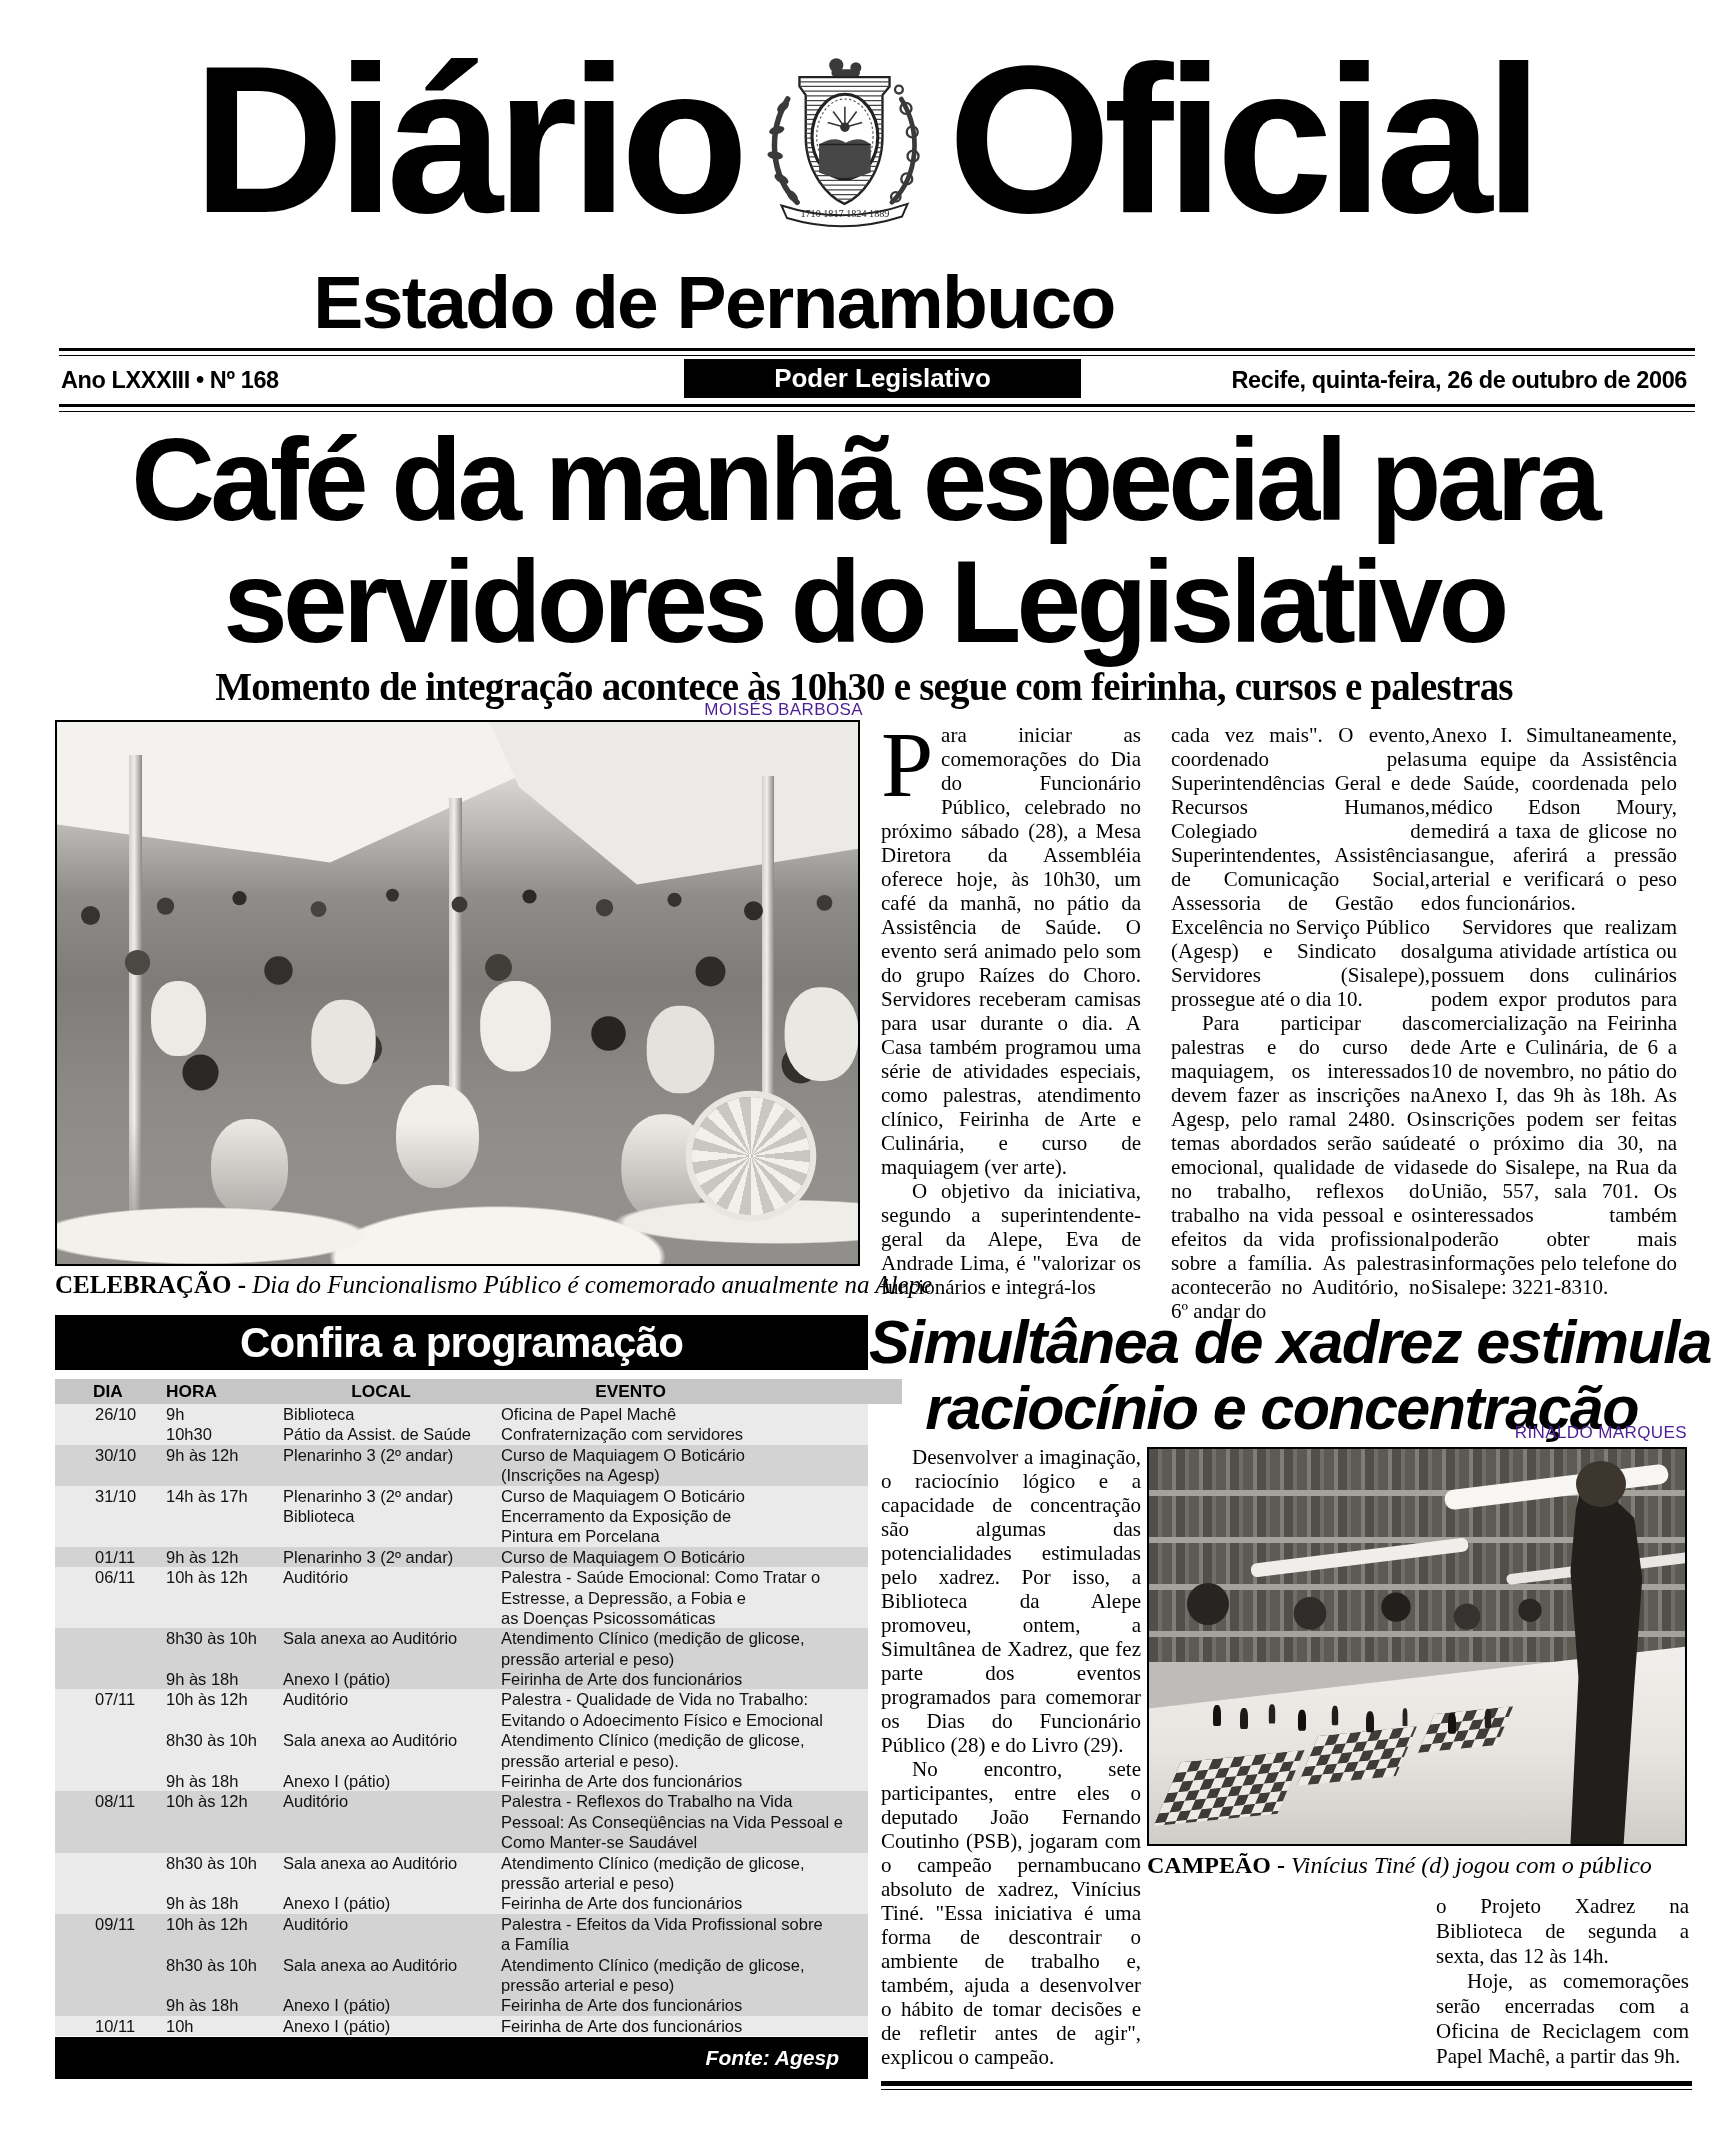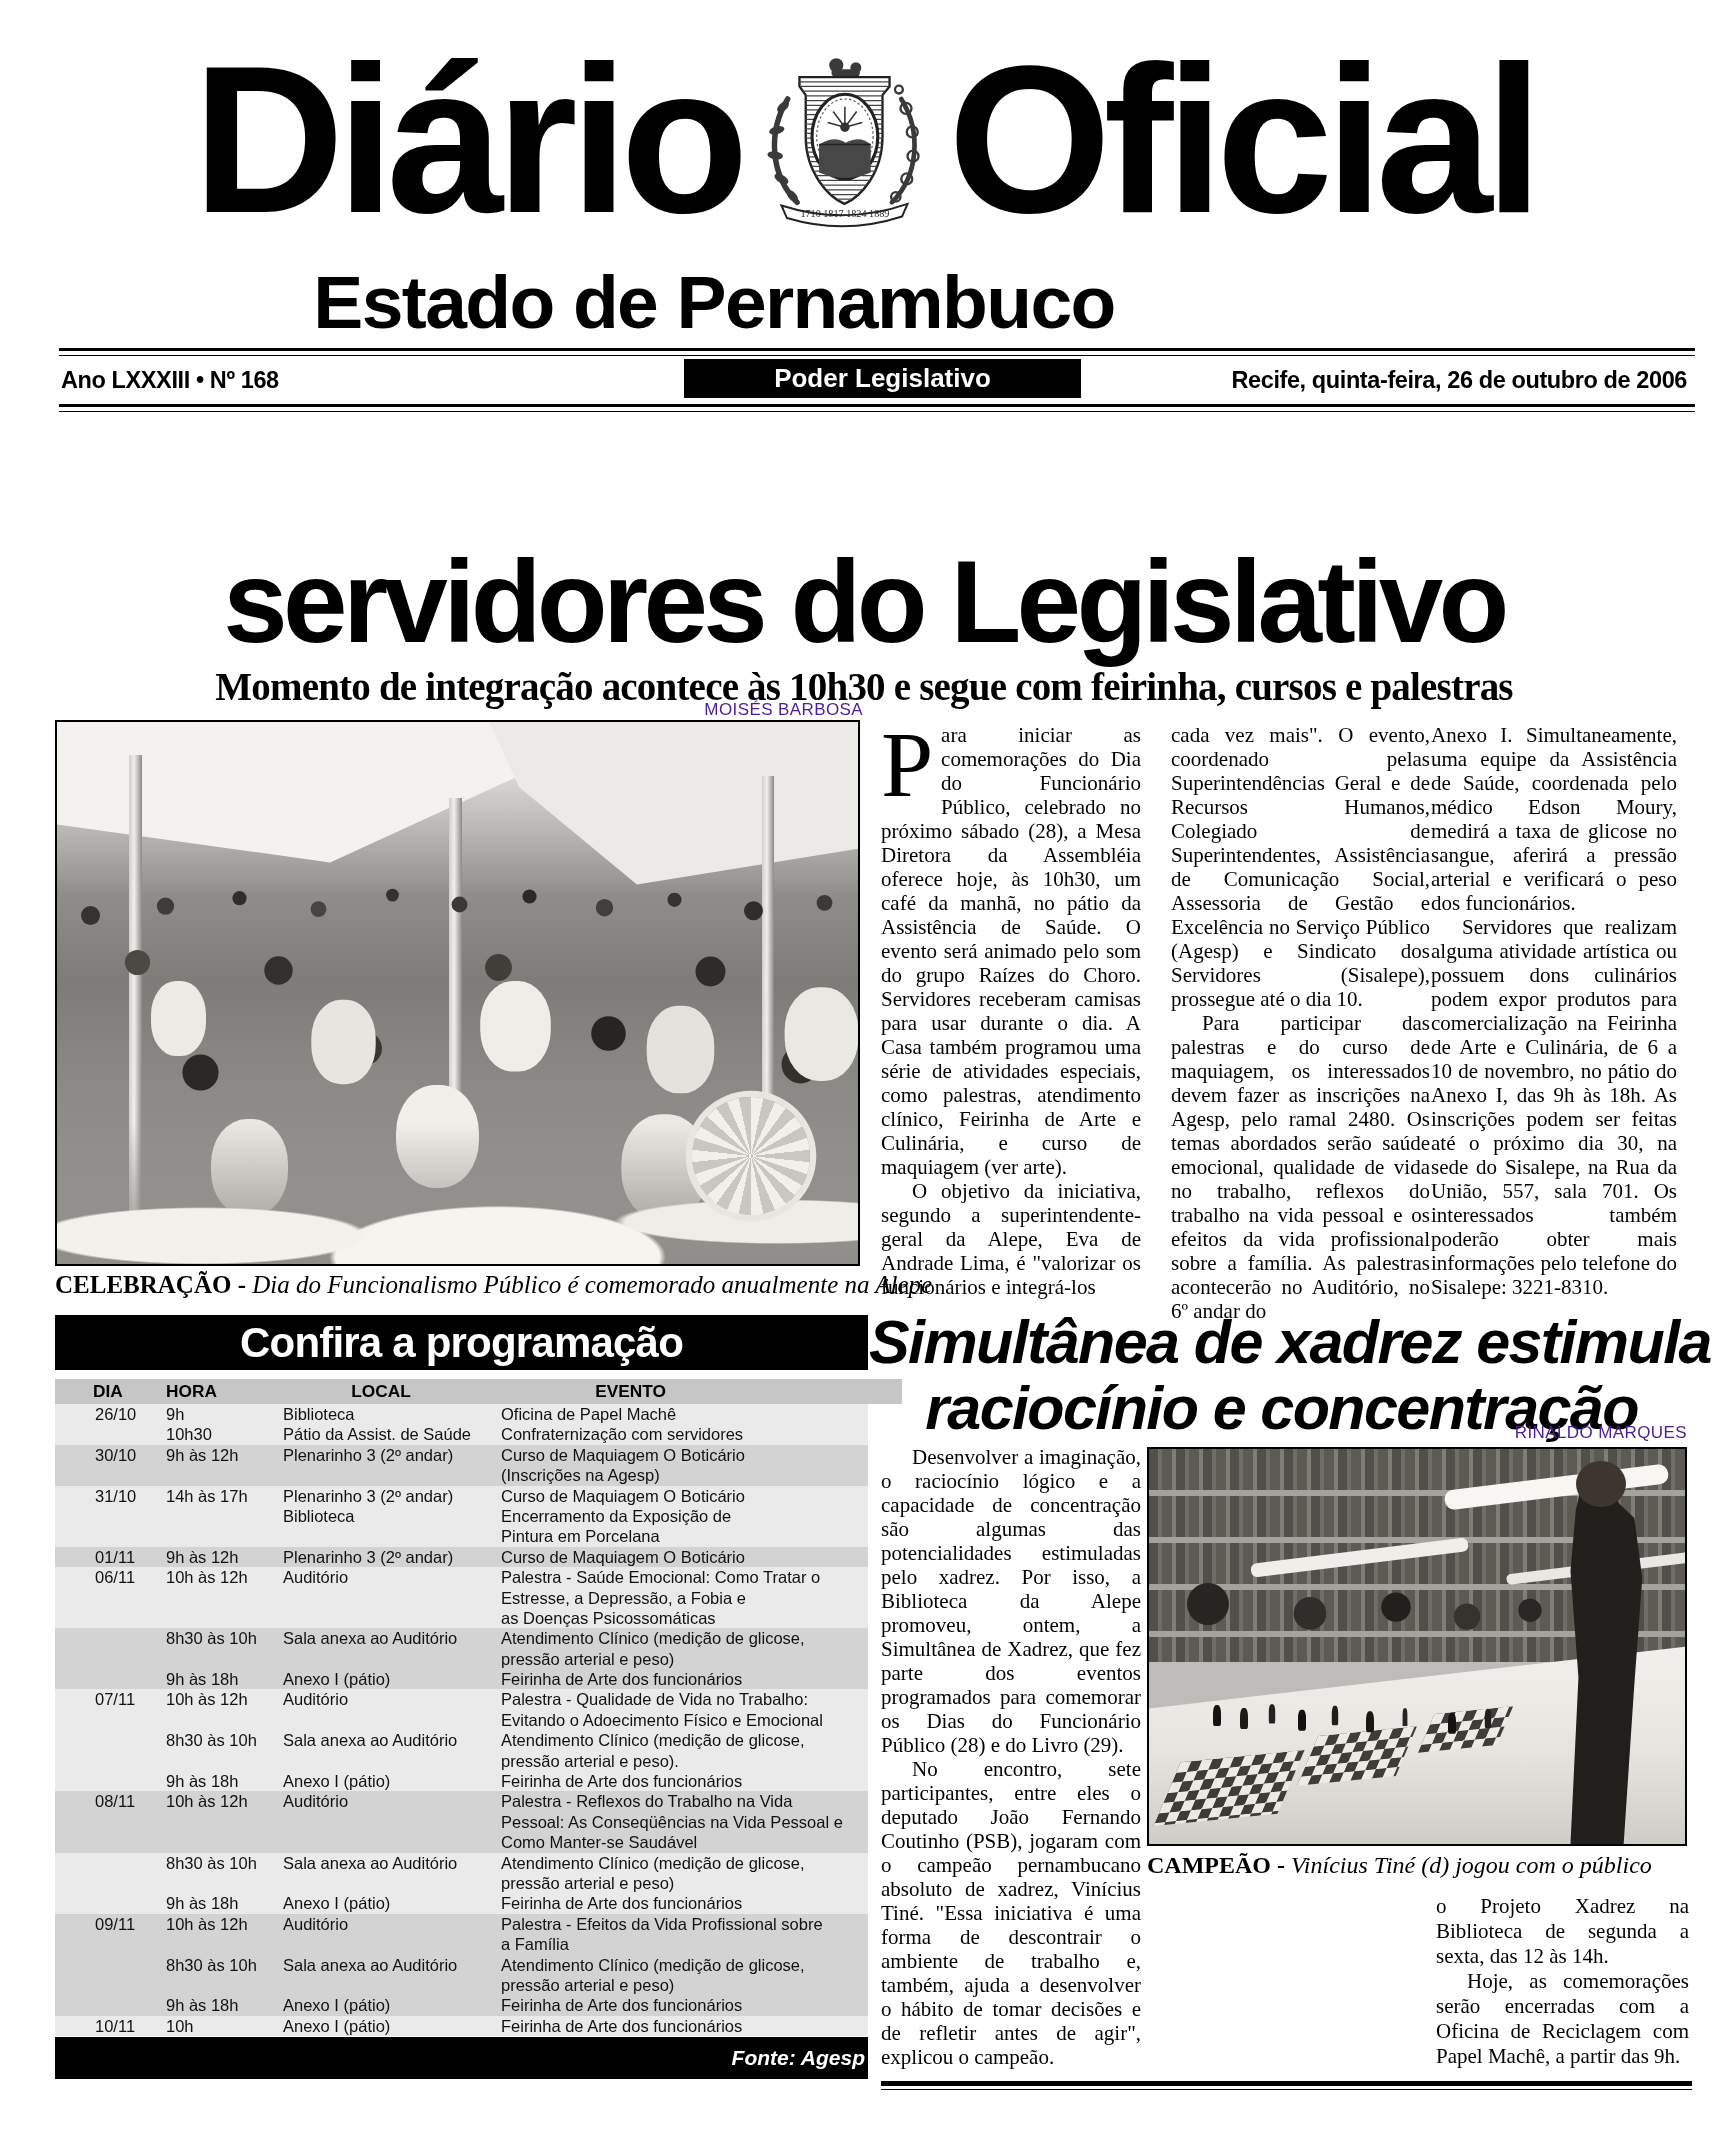--- a/index.html
+++ b/index.html
@@ -61,21 +61,21 @@
   .h-dia{left:38px;} .h-hora{left:111px;}
   .h-local{left:228px;width:196px;text-align:center;}
   .h-evento{left:446px;width:259px;text-align:center;}
   .tbody{top:1404px;left:55px;width:813px;}
   .srow{position:relative;height:20.4px;font-family:"Liberation Sans",sans-serif;}
   .srow span{position:absolute;top:0;line-height:20.4px;font-size:16.5px;white-space:nowrap;color:#111;}
   .c-dia{left:40px;} .c-hora{left:111px;} .c-local{left:228px;} .c-evento{left:446px;}
   .srow.light{background:#eaeaea;} .srow.dark{background:#d3d3d3;}
   .bar-fonte{top:2037px;left:55px;width:813px;height:42px;background:#000;color:#fff;
              font-family:"Liberation Sans",sans-serif;font-style:italic;font-weight:700;
-             font-size:21px;line-height:42px;text-align:right;box-sizing:border-box;padding-right:3px;}
+             font-size:21px;line-height:42px;text-align:right;box-sizing:border-box;padding-right:29px;}
 
   
   .chess-hl{position:absolute;left:869px;width:825px;text-align:center;
             font-family:"Liberation Sans",sans-serif;font-style:italic;font-weight:900;
             font-size:61px;letter-spacing:-1.6px;line-height:1;white-space:nowrap;}
   .chl1{top:1312px;} .chl2{top:1378px;}
   .credit2{top:1423px;left:879px;width:808px;text-align:right;}
   .photo2{top:1447px;left:1147px;width:540px;height:399px;}
   .caption2{top:1852px;left:1147px;width:549px;font-size:24px;}
   .c2c1{top:1445px;left:881px;width:260px;line-height:24px;}
@@ -222,20 +222,21 @@
     <span class="mast-word">Oficial</span>
   </div>
   <div class="mast-sub">Estado de Pernambuco</div>
 
   <div class="abs dbl rule-a"></div>
   <div class="abs edition">Ano LXXXIII • Nº 168</div>
   <div class="abs section-box">Poder Legislativo</div>
   <div class="abs dateline">Recife, quinta-feira, 26 de outubro de 2006</div>
   <div class="abs dbl rule-b"></div>
 
+  <div class="headline hl1">Café da manhã especial para</div>
   <div class="headline hl2">servidores do Legislativo</div>
   <div class="subheadline">Momento de integração acontece às 10h30 e segue com feirinha, cursos e palestras</div>
   <div class="abs credit credit1">MOISÉS BARBOSA</div>
 
   <div class="abs photo-frame photo1">
     <div class="p1-base"></div>
     <div class="p1-tent-l"></div>
     <div class="p1-tent-r"></div>
     <div class="p1-pole pl-a"></div>
     <div class="p1-pole pl-b"></div>

